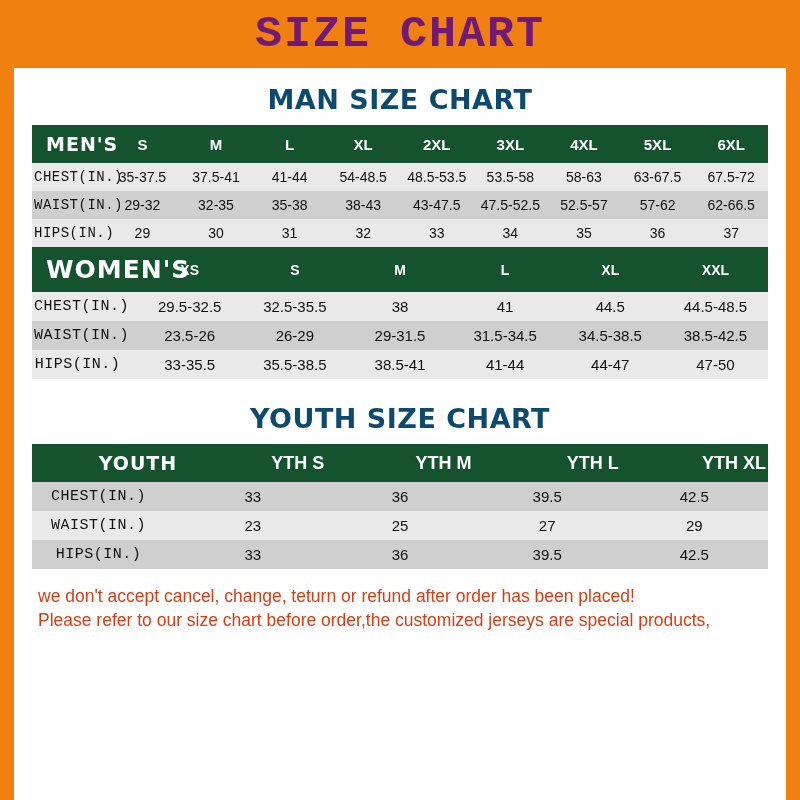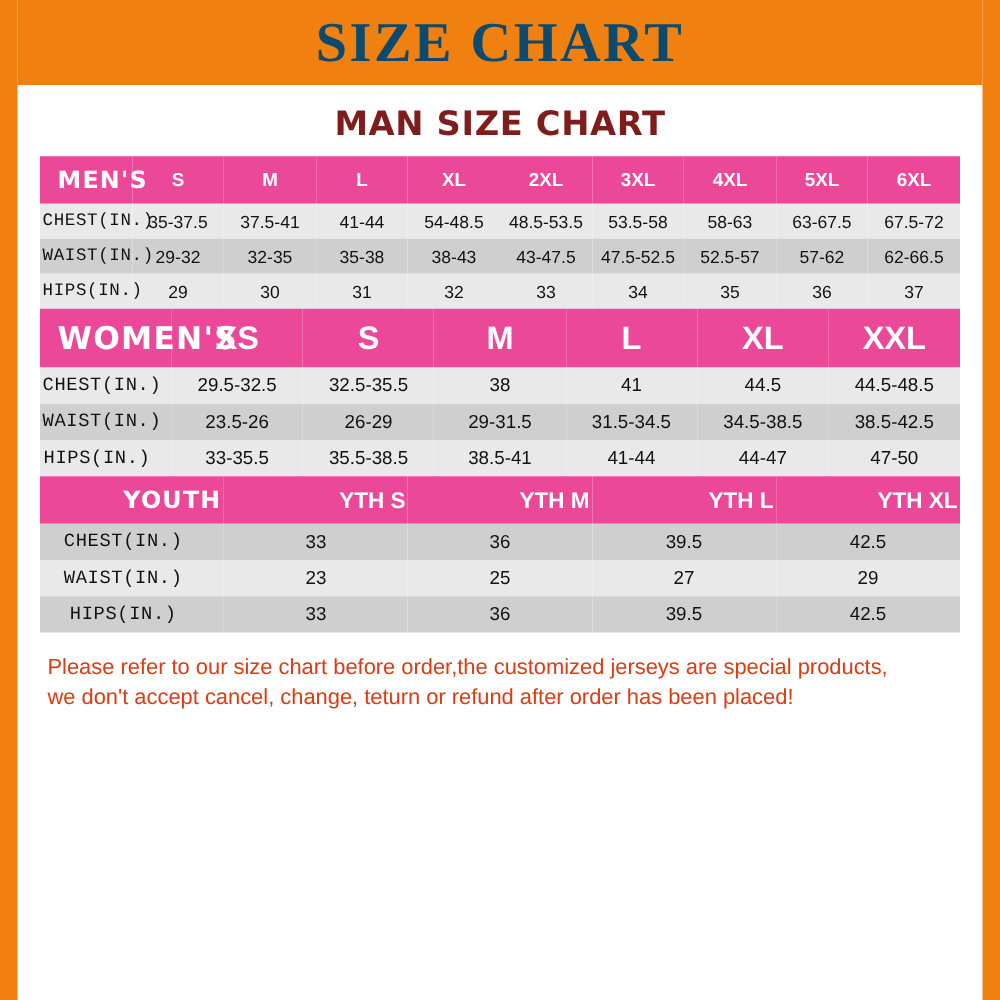--- a/index.html
+++ b/index.html
@@ -23,55 +23,55 @@
     background: #ffffff;
   }
   .banner {
     background: #f08010;
     height: 68px;
     display: flex;
     align-items: center;
     justify-content: center;
   }
   .banner-title {
-    font-family: Liberation Serif, serif;
+    font-family: Liberation Mono, monospace;
     font-weight: bold;
     font-size: 45px;
     letter-spacing: 2px;
-    color: #0c4a6e;
+    color: #701a75;
     line-height: 1;
   }
   .content {
     padding: 0 18px;
   }
   .section-title {
     text-align: center;
     font-family: "DejaVu Sans", sans-serif;
     font-weight: bold;
     font-size: 27px;
-    color: #7f1d1d;
+    color: #0c4a6e;
     letter-spacing: 0.5px;
   }
   .section-title.man { margin: 16px 0 10px 0; }
   .section-title.women { margin: 22px 0 10px 0; }
   .section-title.youth { margin: 24px 0 10px 0; }
 
   table.size-table {
     width: 100%;
     border-collapse: collapse;
     table-layout: fixed;
   }
   table.size-table th,
   table.size-table td {
     text-align: center;
     font-family: "Liberation Sans", sans-serif;
   }
   
   table.size-table thead tr {
-    background: #ec4899;
+    background: #14532d;
   }
   table.size-table thead th {
     color: #ffffff;
     font-weight: bold;
     padding: 8px 2px;
   }
   table.size-table thead th.rowlabel {
     text-align: left;
     padding-left: 14px;
     font-family: "DejaVu Sans", sans-serif;
@@ -88,21 +88,21 @@
   }
   table.size-table tbody tr.alt-light { background: #e9e9e9; }
   table.size-table tbody tr.alt-dark  { background: #cfcfcf; }
 
   
   #men-table thead th { font-size: 15px; }
   #men-table thead th.rowlabel { font-size: 19px; }
   #men-table tbody td { font-size: 14px; }
   #men-table tbody td.rowlabel { font-size: 14px; }
 
-  #women-table thead th { font-size: 26px; }
+  #women-table thead th { font-size: 14px; }
   #women-table thead th.rowlabel { font-size: 25px; margin-left: 13px; }
   #women-table tbody td { font-size: 15px; }
   #women-table tbody td.rowlabel { font-size: 15px; }
 
   #youth-table thead th { font-size: 18px; text-align: right; }
   #youth-table thead th.rowlabel { font-size: 19px; }
   #youth-table tbody td { font-size: 15px; }
   #youth-table tbody td.rowlabel { font-size: 15px; }
 
   .footer-note {
@@ -217,20 +217,21 @@
           <td>33-35.5</td>
           <td>35.5-38.5</td>
           <td>38.5-41</td>
           <td>41-44</td>
           <td>44-47</td>
           <td>47-50</td>
         </tr>
       </tbody>
     </table>
 
+    <div class="section-title youth">YOUTH SIZE CHART</div>
     <table class="size-table" id="youth-table">
       <thead>
         <tr>
           <th class="rowlabel">YOUTH</th>
           <th>YTH S</th>
           <th>YTH M</th>
           <th>YTH L</th>
           <th>YTH XL</th>
         </tr>
       </thead>
@@ -253,18 +254,18 @@
           <td class="rowlabel">HIPS(IN.)</td>
           <td>33</td>
           <td>36</td>
           <td>39.5</td>
           <td>42.5</td>
         </tr>
       </tbody>
     </table>
 
     <div class="footer-note">
+      <div>we don't accept cancel, change, teturn or refund after order has been placed!</div>
       <div>Please refer to our size chart before order,the customized jerseys are special products,</div>
-      <div>we don't accept cancel, change, teturn or refund after order has been placed!</div>
     </div>
 
   </div>
 </div>
 
 </body></html>

